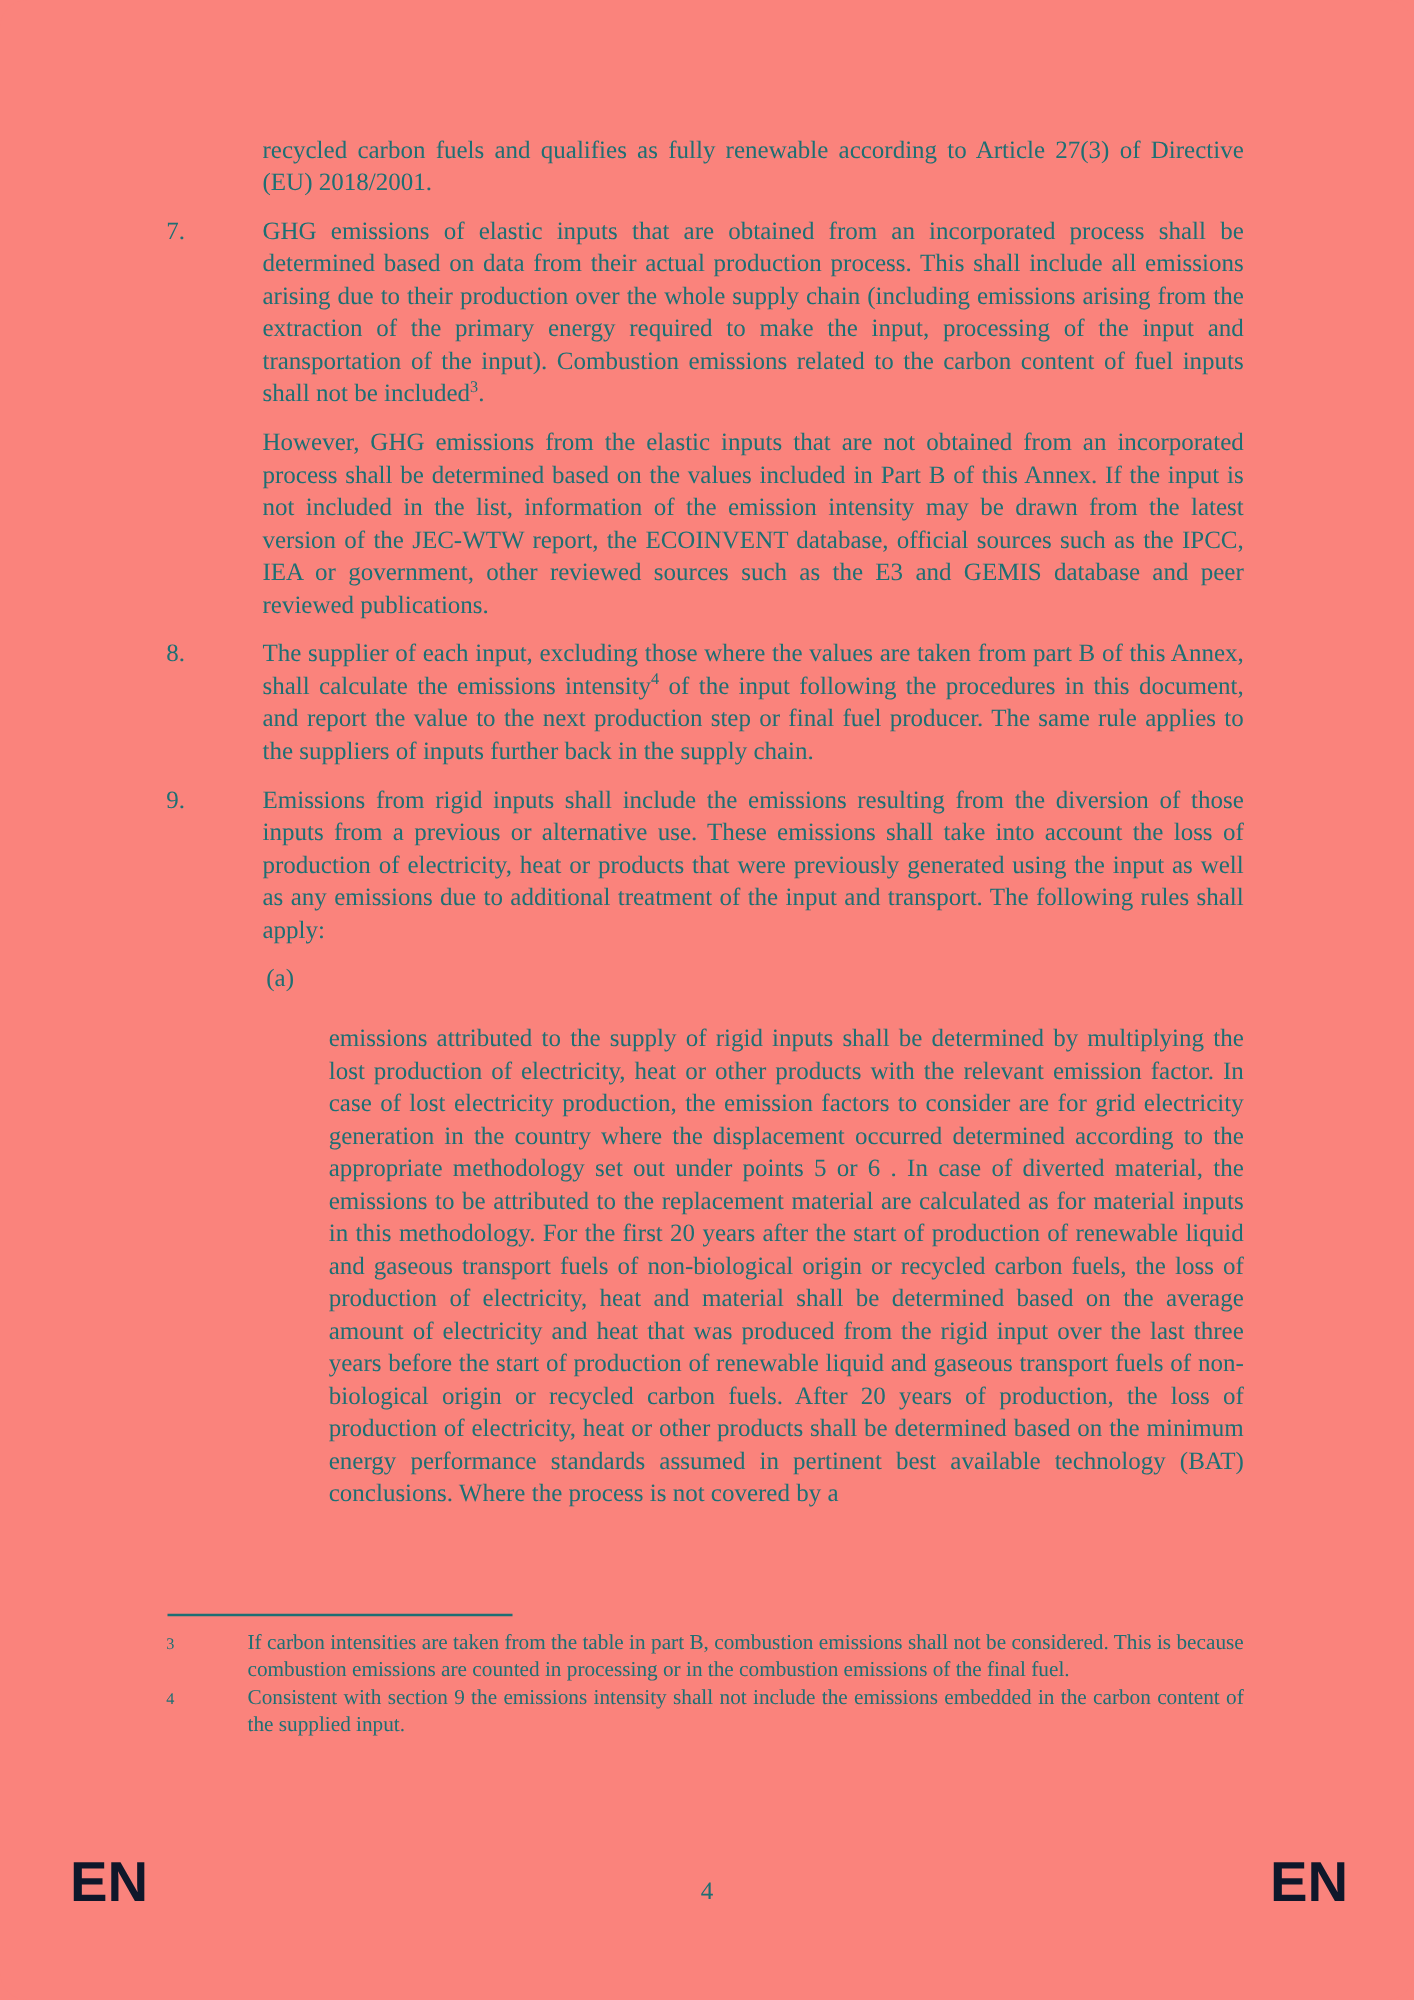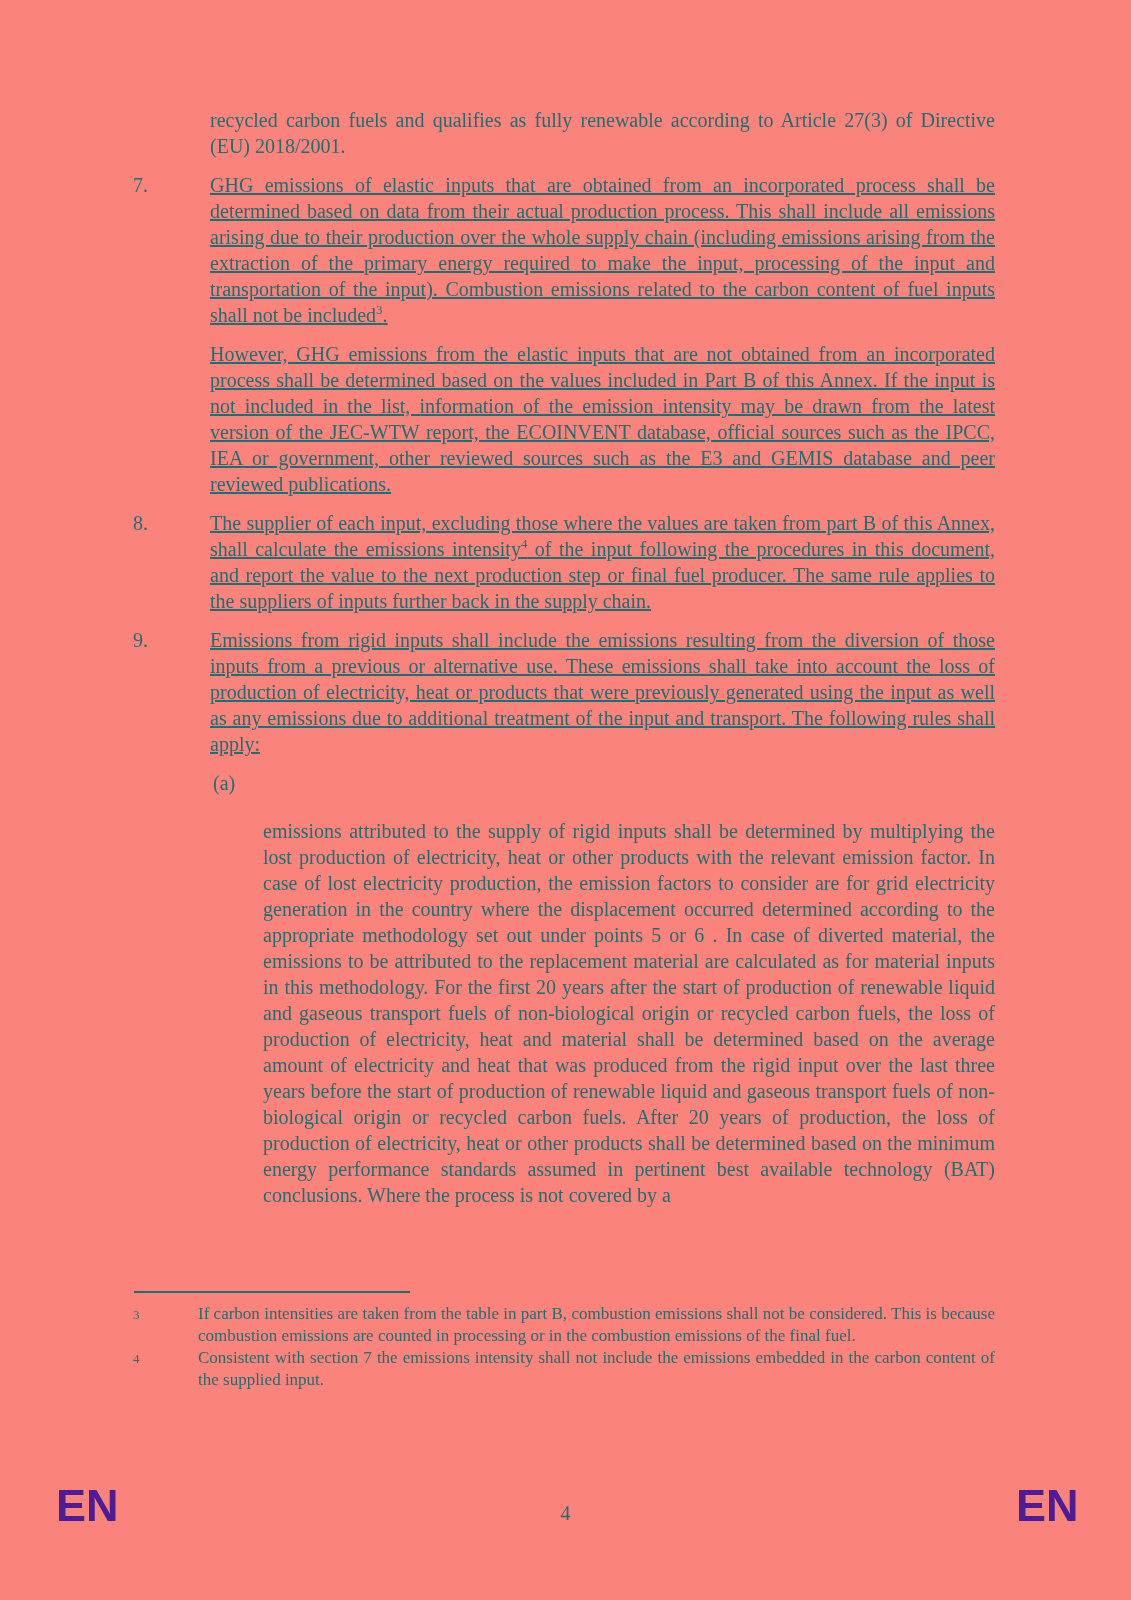--- a/index.html
+++ b/index.html
@@ -13,38 +13,38 @@
     border-radius:22px;
   }
   .content{position:absolute;top:107px;left:0;right:0;}
   .intro{
     margin:0 136px 13px 210px;
     text-align:justify;
     font-size:20px;line-height:26px;
   }
   .row{display:flex;margin:0 136px 13px 133px;font-size:20px;line-height:26px;}
   .row .num{width:77px;flex:none;}
-  .row .txt{flex:1;text-align:justify;text-decoration:underline;}
+  .row .txt{flex:1;text-align:justify;}
   .sub-row{display:flex;margin:10px 136px 0 213px;font-size:20px;line-height:26px;}
   .sub-row .label{width:50px;flex:none;}
   .sub-row .txt{flex:1;text-align:justify;margin-top:48px;}
   sup{font-size:13px;line-height:0;vertical-align:super;}
   .footnotes{
     position:absolute;left:133px;top:1291px;width:862px;
     font-size:17px;line-height:22px;
   }
   .fn-sep{width:276px;height:2px;background:#1e6f73;margin:0 0 10px 1px;}
   .fn{display:flex;}
   .fn .marker{width:65px;flex:none;font-size:13px;padding-top:1px;}
   .fn .txt{flex:1;text-align:justify;}
   .en-marker{
     position:absolute;top:1483px;
     font-family:"Liberation Sans","DejaVu Sans",sans-serif;
     font-weight:700;font-size:45px;line-height:1;
-    color:#4c1d95;letter-spacing:0px;
+    color:#0f172a;letter-spacing:0px;
   }
   .en-left{left:56px;}
   .en-right{left:1016px;}
   .pagenum{
     position:absolute;top:1500px;left:0;width:100%;
     text-align:center;font-size:20px;line-height:26px;
   }
 </style>
 </head>
 <body>
@@ -83,21 +83,21 @@
   </div>
 
   <div class="footnotes">
     <div class="fn-sep"></div>
     <div class="fn">
       <div class="marker">3</div>
       <div class="txt">If carbon intensities are taken from the table in part B, combustion emissions shall not be considered. This is because combustion emissions are counted in processing or in the combustion emissions of the final fuel.</div>
     </div>
     <div class="fn">
       <div class="marker">4</div>
-      <div class="txt">Consistent with section 7 the emissions intensity shall not include the emissions embedded in the carbon content of the supplied input.</div>
+      <div class="txt">Consistent with section 9 the emissions intensity shall not include the emissions embedded in the carbon content of the supplied input.</div>
     </div>
   </div>
 
   <div class="en-marker en-left">EN</div>
   <div class="en-marker en-right">EN</div>
   <div class="pagenum">4</div>
 
 </div>
 
 </body></html>

